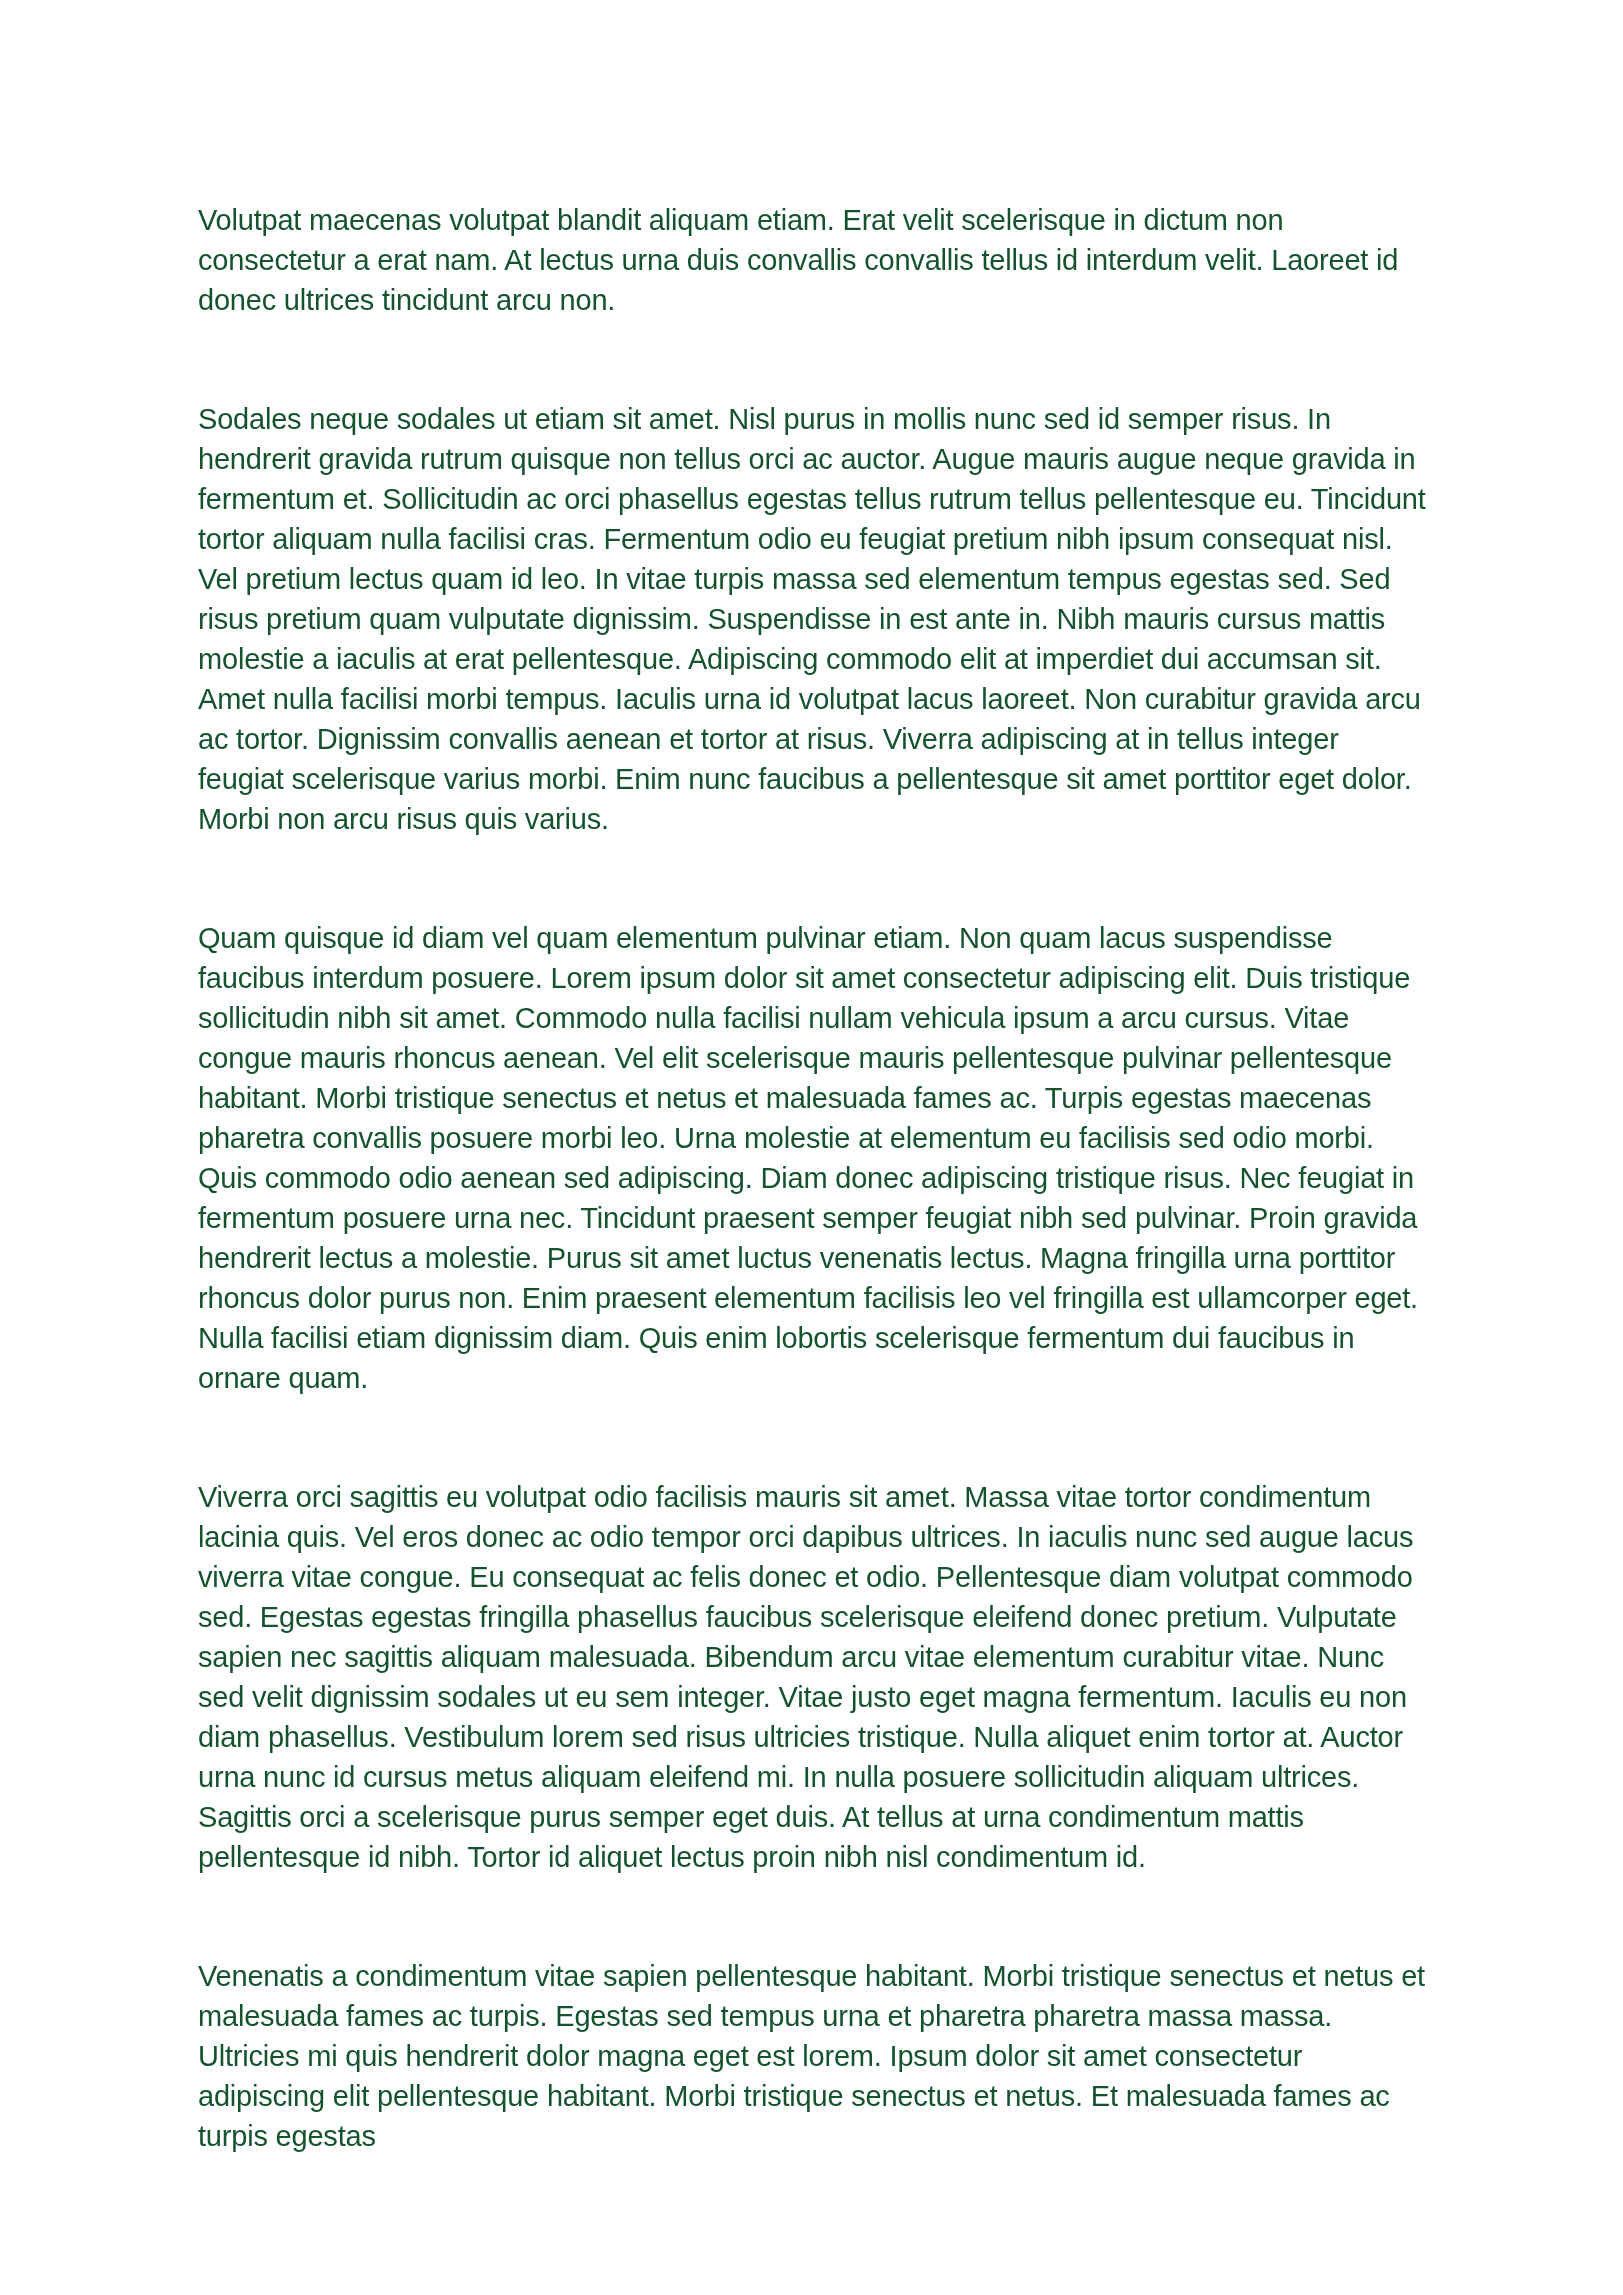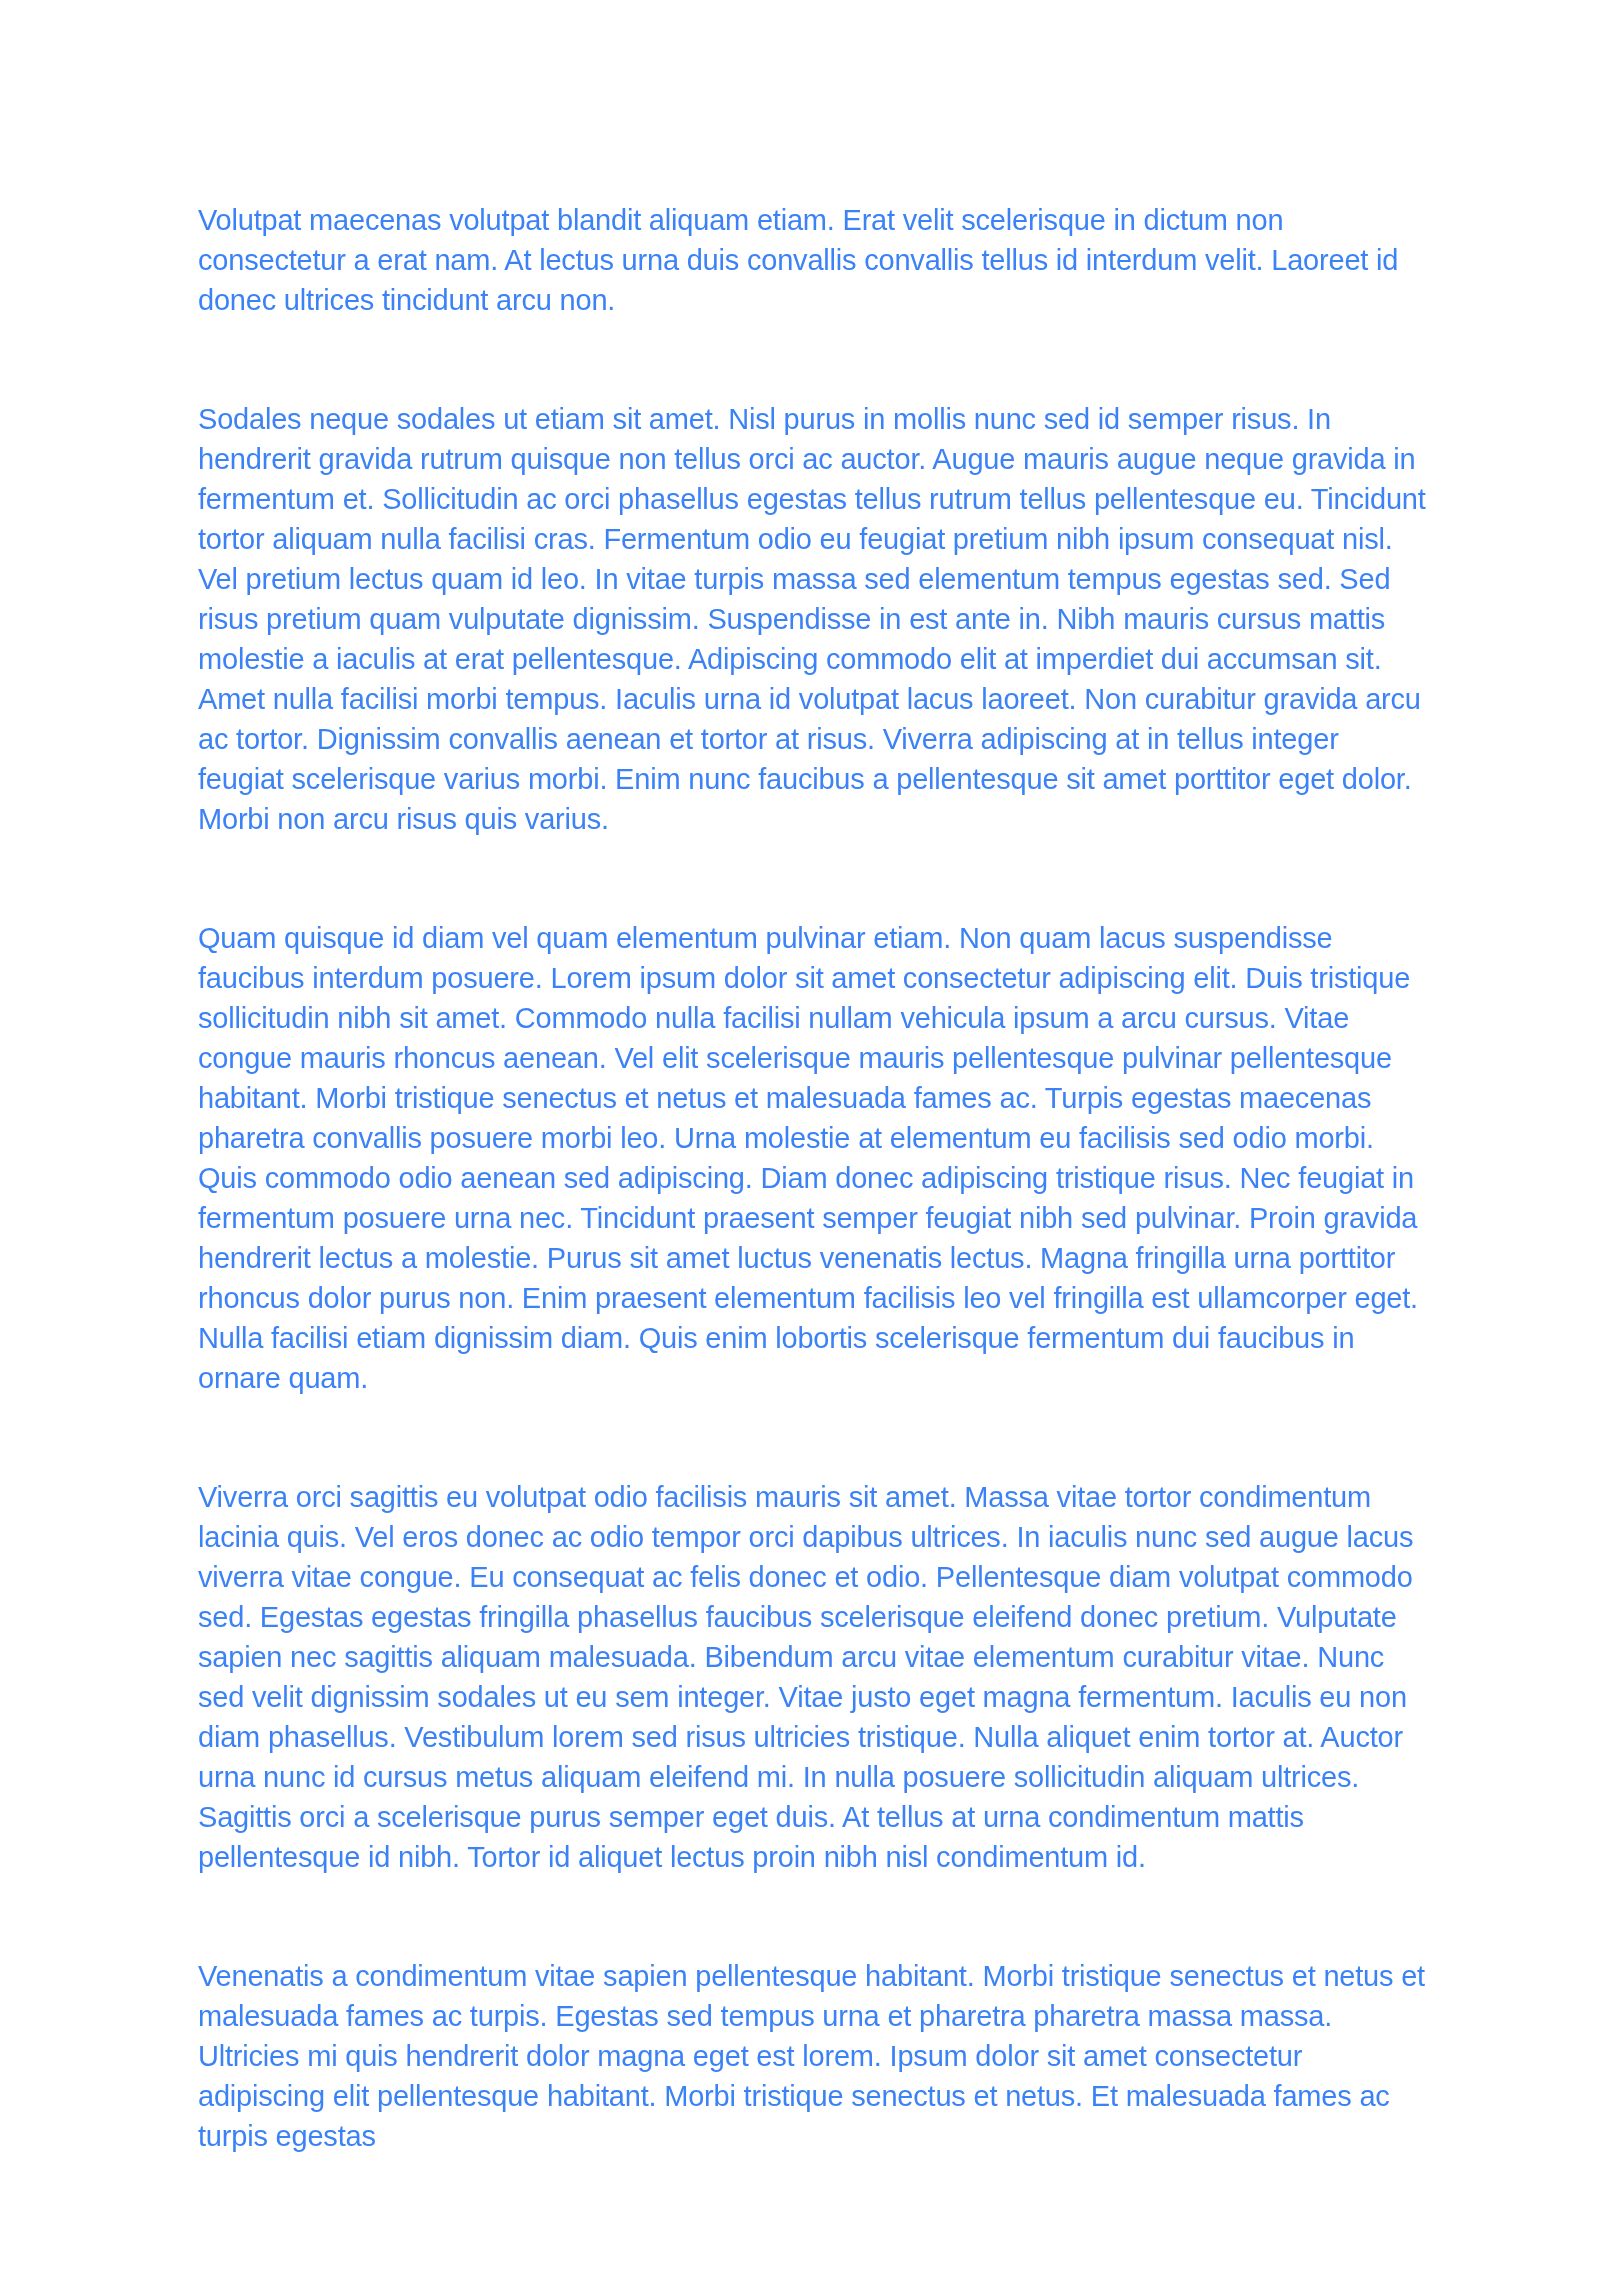--- a/index.html
+++ b/index.html
@@ -17,21 +17,21 @@
     width: 1623px;
     height: 2295px;
     background: #ffffff;
     padding: 200px 196px 0 198px;
   }
   .paragraph {
     margin: 0 0 79px 0;
     font-family: "Liberation Sans", sans-serif;
     font-size: 29px;
     line-height: 40px;
-    color: #3b82f6;
+    color: #14532d;
     letter-spacing: -0.2px;
     text-align: left;
   }
   .paragraph:last-child {
     margin-bottom: 0;
   }
 </style>
 </head>
 <body>
 

